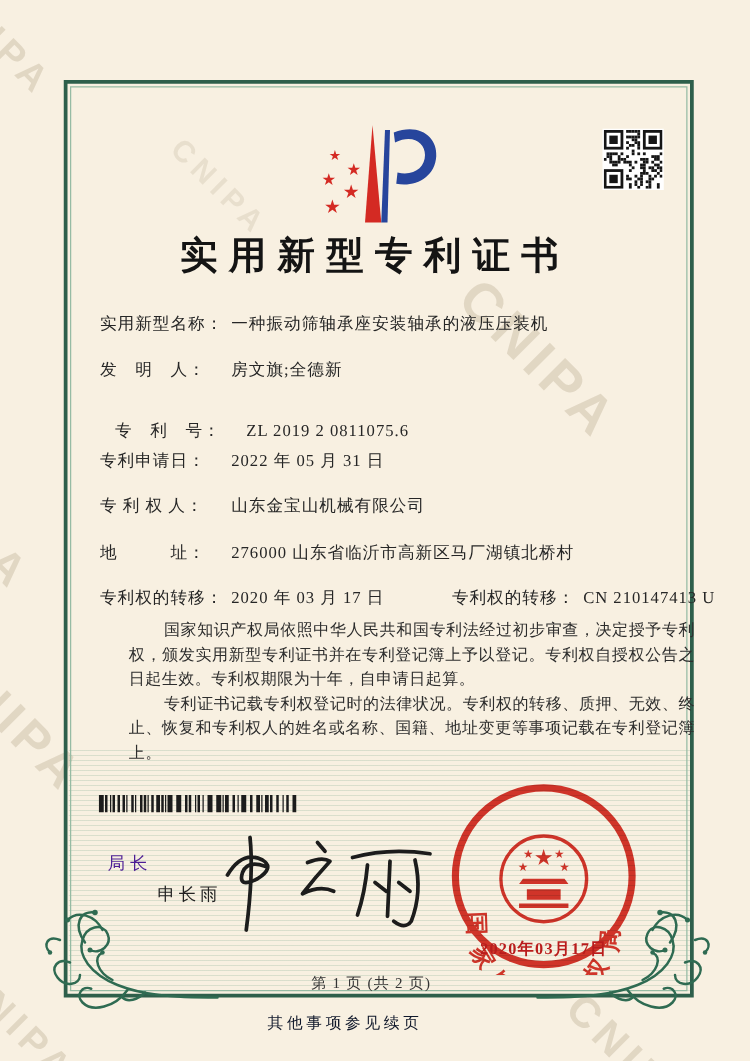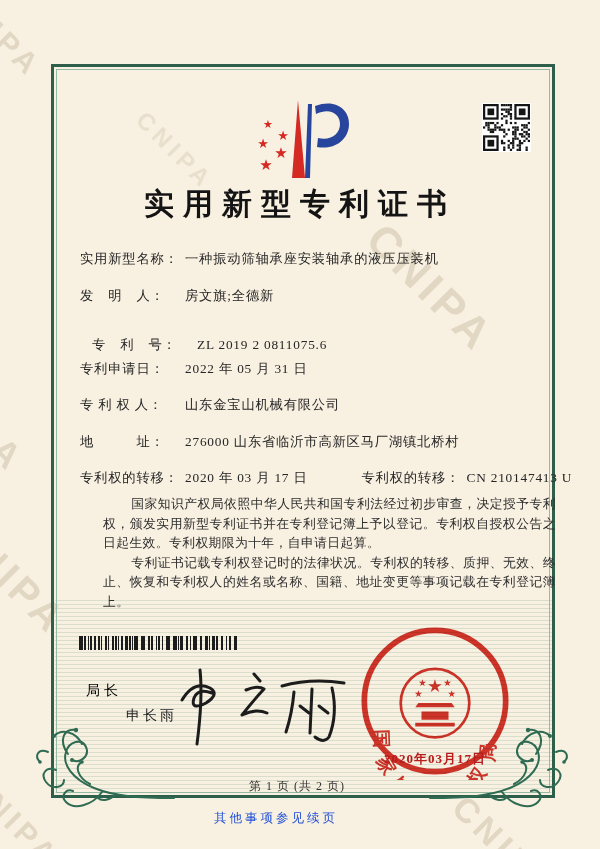--- a/index.html
+++ b/index.html
@@ -29,29 +29,29 @@
   .fields{left:80px;top:250px;width:456px;font-size:13.3px;color:#262626;}
   .frow{position:absolute;left:0;white-space:nowrap;letter-spacing:0.8px;}
   .flabel{display:inline-block;min-width:105px;}
   .grant-no-label{margin-left:54px;}
   
   .paras{left:79px;top:495px;width:453px;font-size:12.8px;line-height:19.6px;
          text-align:justify;color:#2d2d2d;margin-left:24px;}
   .paras p{margin:0;text-indent:2.2em;letter-spacing:0.4px;}
   
   .barcode{left:79px;top:636px;line-height:0;}
-  .signer-title{left:86px;top:682px;font-size:14px;letter-spacing:4px;color:#000000;}
+  .signer-title{left:86px;top:682px;font-size:14px;letter-spacing:4px;color:#4c1d95;}
   .signer-name{left:86px;top:707px;font-size:14px;letter-spacing:3px;color:#222;margin-left:40px;}
   .signature{left:166px;top:658px;}
   .seal{left:356px;top:622px;mix-blend-mode:multiply;}
   .seal-date{left:356px;top:750px;width:158px;text-align:center;font-size:13px;
              font-weight:bold;letter-spacing:1px;color:#b91c1c;}
   .page-num{left:51px;top:778px;width:492px;text-align:center;font-size:12px;color:#333;letter-spacing:1px;}
   .bottom-note{left:0;top:810px;width:552px;text-align:center;font-size:12.5px;
-               letter-spacing:3px;color:#1d4ed8;}
+               letter-spacing:3px;color:#0f172a;}
 </style>
 </head>
 <body>
 
 <div class="page">
 
   <div class="wm" style="left:-34px;top:-22px;font-size:30px;">CNIPA</div>
   <div class="wm" style="left:150px;top:106px;font-size:24px;color:rgba(200,186,165,0.32);">CNIPA</div>
   <div class="wm" style="left:392px;top:214px;font-size:44px;">CNIPA</div>
   <div class="wm" style="left:-62px;top:356px;font-size:36px;">CNIPA</div>

